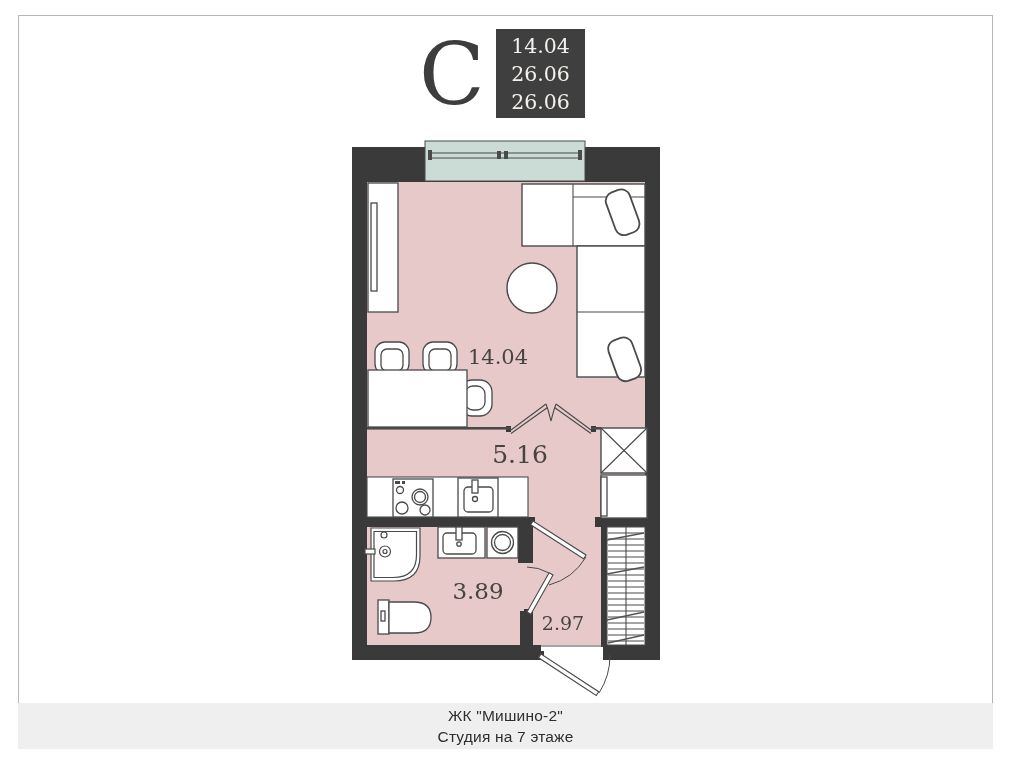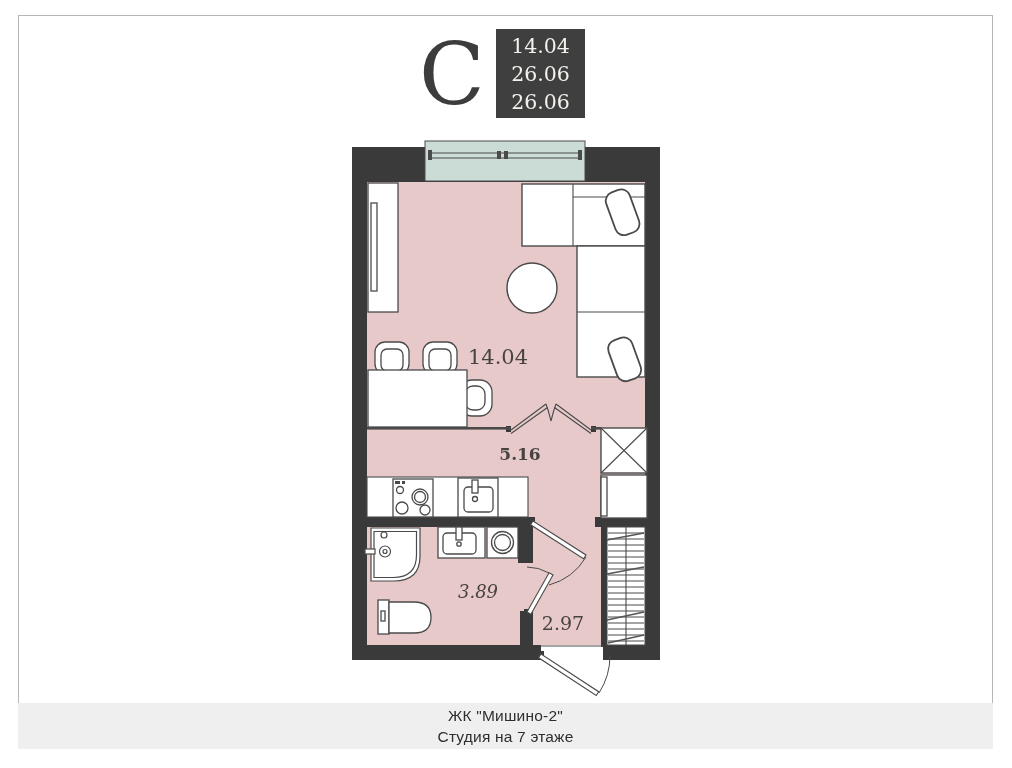--- a/index.html
+++ b/index.html
@@ -22,22 +22,22 @@
   }
   .badge span{
     font-family:"DejaVu Serif",serif;font-size:20.5px;line-height:28px;color:#f4f1ec;
   }
   .plan-svg{position:absolute;left:340px;top:130px;}
   .lbl{
     position:absolute;transform:translate(-50%,-50%);
     font-family:"DejaVu Serif",serif;color:#474340;white-space:nowrap;
   }
   .lbl-living{left:498px;top:357px;font-size:21px;}
-  .lbl-hall{left:520px;top:454px;font-size:17px;font-weight:bold;}
-  .lbl-bath{left:478px;top:591px;font-size:18px;font-style:italic;}
+  .lbl-hall{left:520px;top:454px;font-size:25px;}
+  .lbl-bath{left:478px;top:591px;font-size:23px;}
   .lbl-entry{left:563px;top:623px;font-size:19px;text-align:right;}
   .caption{
     position:absolute;left:18px;top:703px;width:975px;height:46px;
     background:#efefef;display:flex;flex-direction:column;justify-content:center;
     align-items:center;
   }
   .caption div{
     font-size:15.5px;line-height:21px;color:#2e2e2e;letter-spacing:.2px;
   }
 </style>

